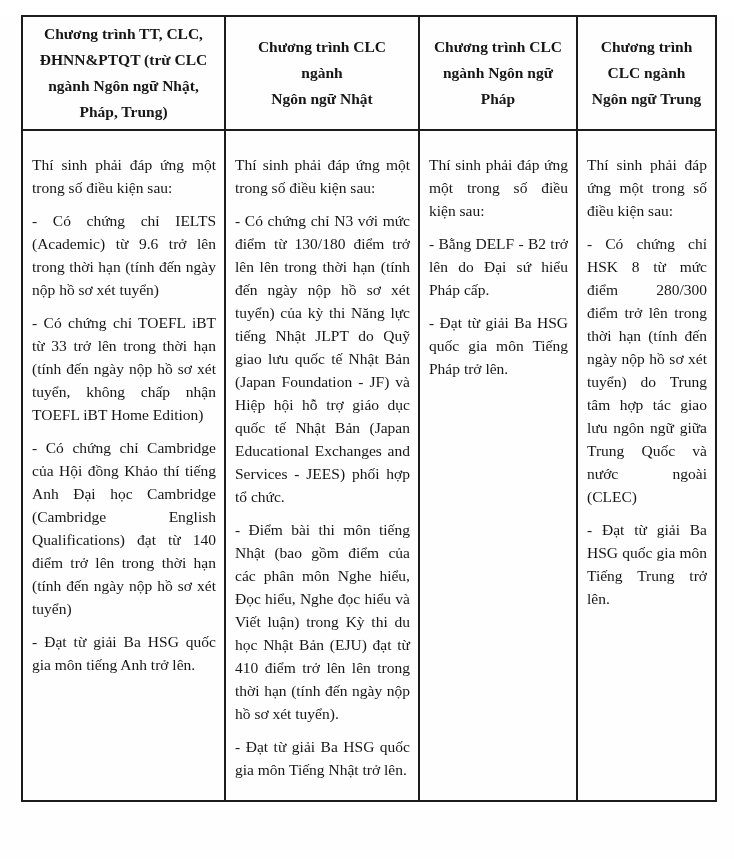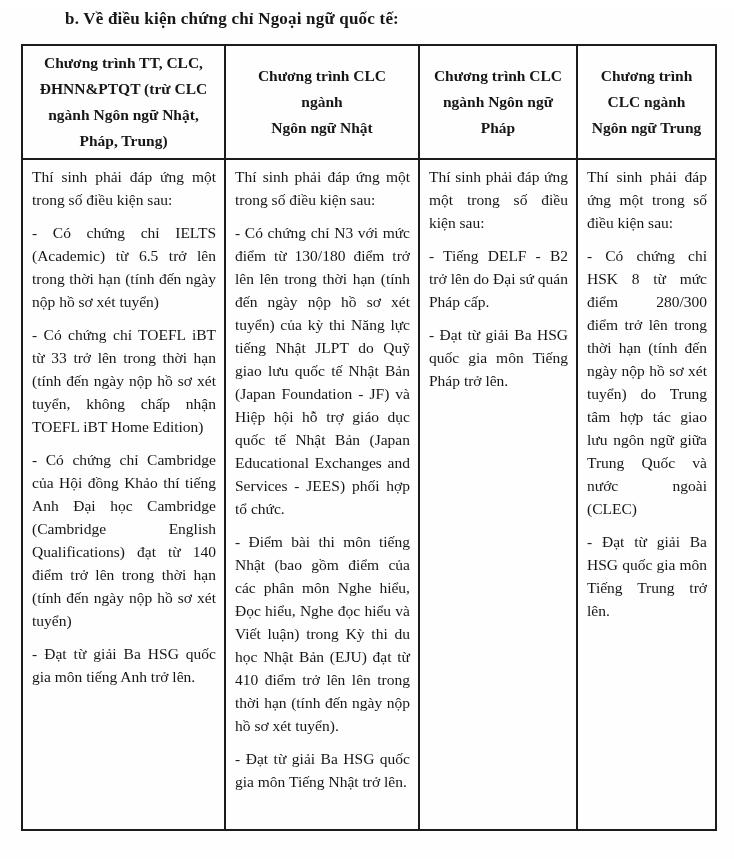--- a/index.html
+++ b/index.html
@@ -46,36 +46,35 @@
     white-space: pre-line;
     padding: 4px 4px;
     height: 114px;
   }
   table.req-table td {
     vertical-align: top;
     font-size: 15.5px;
     line-height: 23px;
     text-align: justify;
     text-justify: inter-word;
-    padding: 5px 8px 6px 9px;
+    padding: 22px 8px 6px 9px;
     height: 671px;
   }
   table.req-table td p {
     margin: 0 0 10px 0;
   }
   table.req-table td p:last-child {
     margin-bottom: 0;
   }
 </style>
 </head>
 <body>
 
 <div class="page">
 
-  <div class="heading">b. Về điều kiện chứng chỉ Ngoại ngữ quốc tế:</div>
 
   <table class="req-table">
     <colgroup>
       <col style="width:203px">
       <col style="width:194px">
       <col style="width:158px">
       <col style="width:139px">
     </colgroup>
     <thead>
       <tr>
@@ -92,36 +91,36 @@
         <th>Chương trình
 CLC ngành
 Ngôn ngữ Trung</th>
       </tr>
     </thead>
     <tbody>
       <tr>
 
         <td>
           <p>Thí sinh phải đáp ứng một trong số điều kiện sau:</p>
-          <p>- Có chứng chỉ IELTS (Academic) từ 6.5 trở lên trong thời hạn (tính đến ngày nộp hồ sơ xét tuyển)</p>
+          <p>- Có chứng chỉ IELTS (Academic) từ 9.6 trở lên trong thời hạn (tính đến ngày nộp hồ sơ xét tuyển)</p>
           <p>- Có chứng chỉ TOEFL iBT từ 33 trở lên trong thời hạn (tính đến ngày nộp hồ sơ xét tuyển, không chấp nhận TOEFL iBT Home Edition)</p>
           <p>- Có chứng chỉ Cambridge của Hội đồng Khảo thí tiếng Anh Đại học Cambridge (Cambridge English Qualifications) đạt từ 140 điểm trở lên trong thời hạn (tính đến ngày nộp hồ sơ xét tuyển)</p>
           <p>- Đạt từ giải Ba HSG quốc gia môn tiếng Anh trở lên.</p>
         </td>
 
         <td>
           <p>Thí sinh phải đáp ứng một trong số điều kiện sau:</p>
           <p>- Có chứng chỉ N3 với mức điểm từ 130/180 điểm trở lên lên trong thời hạn (tính đến ngày nộp hồ sơ xét tuyển) của kỳ thi Năng lực tiếng Nhật JLPT do Quỹ giao lưu quốc tế Nhật Bản (Japan Foundation - JF) và Hiệp hội hỗ trợ giáo dục quốc tế Nhật Bản (Japan Educational Exchanges and Services - JEES) phối hợp tổ chức.</p>
           <p>- Điểm bài thi môn tiếng Nhật (bao gồm điểm của các phân môn Nghe hiểu, Đọc hiểu, Nghe đọc hiểu và Viết luận) trong Kỳ thi du học Nhật Bản (EJU) đạt từ 410 điểm trở lên lên trong thời hạn (tính đến ngày nộp hồ sơ xét tuyển).</p>
           <p>- Đạt từ giải Ba HSG quốc gia môn Tiếng Nhật trở lên.</p>
         </td>
 
         <td>
           <p>Thí sinh phải đáp ứng một trong số điều kiện sau:</p>
-          <p>- Tiếng DELF - B2 trở lên do Đại sứ quán Pháp cấp.</p>
+          <p>- Bằng DELF - B2 trở lên do Đại sứ hiểu Pháp cấp.</p>
           <p>- Đạt từ giải Ba HSG quốc gia môn Tiếng Pháp trở lên.</p>
         </td>
 
         <td>
           <p>Thí sinh phải đáp ứng một trong số điều kiện sau:</p>
           <p>- Có chứng chỉ HSK 8 từ mức điểm 280/300 điểm trở lên trong thời hạn (tính đến ngày nộp hồ sơ xét tuyển) do Trung tâm hợp tác giao lưu ngôn ngữ giữa Trung Quốc và nước ngoài (CLEC)</p>
           <p>- Đạt từ giải Ba HSG quốc gia môn Tiếng Trung trở lên.</p>
         </td>
 
       </tr>

